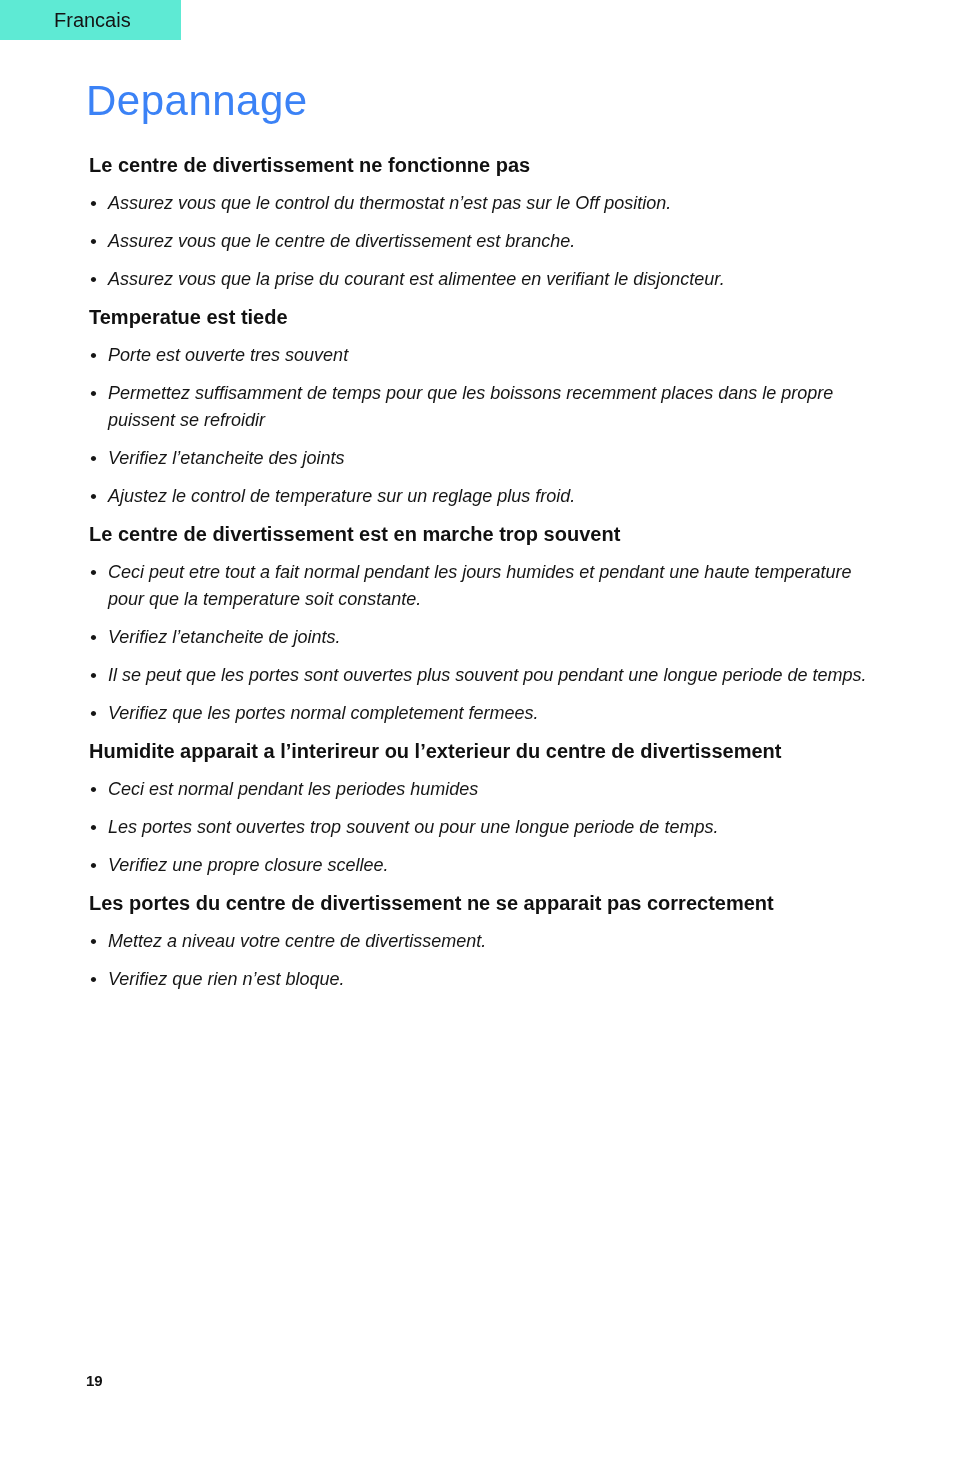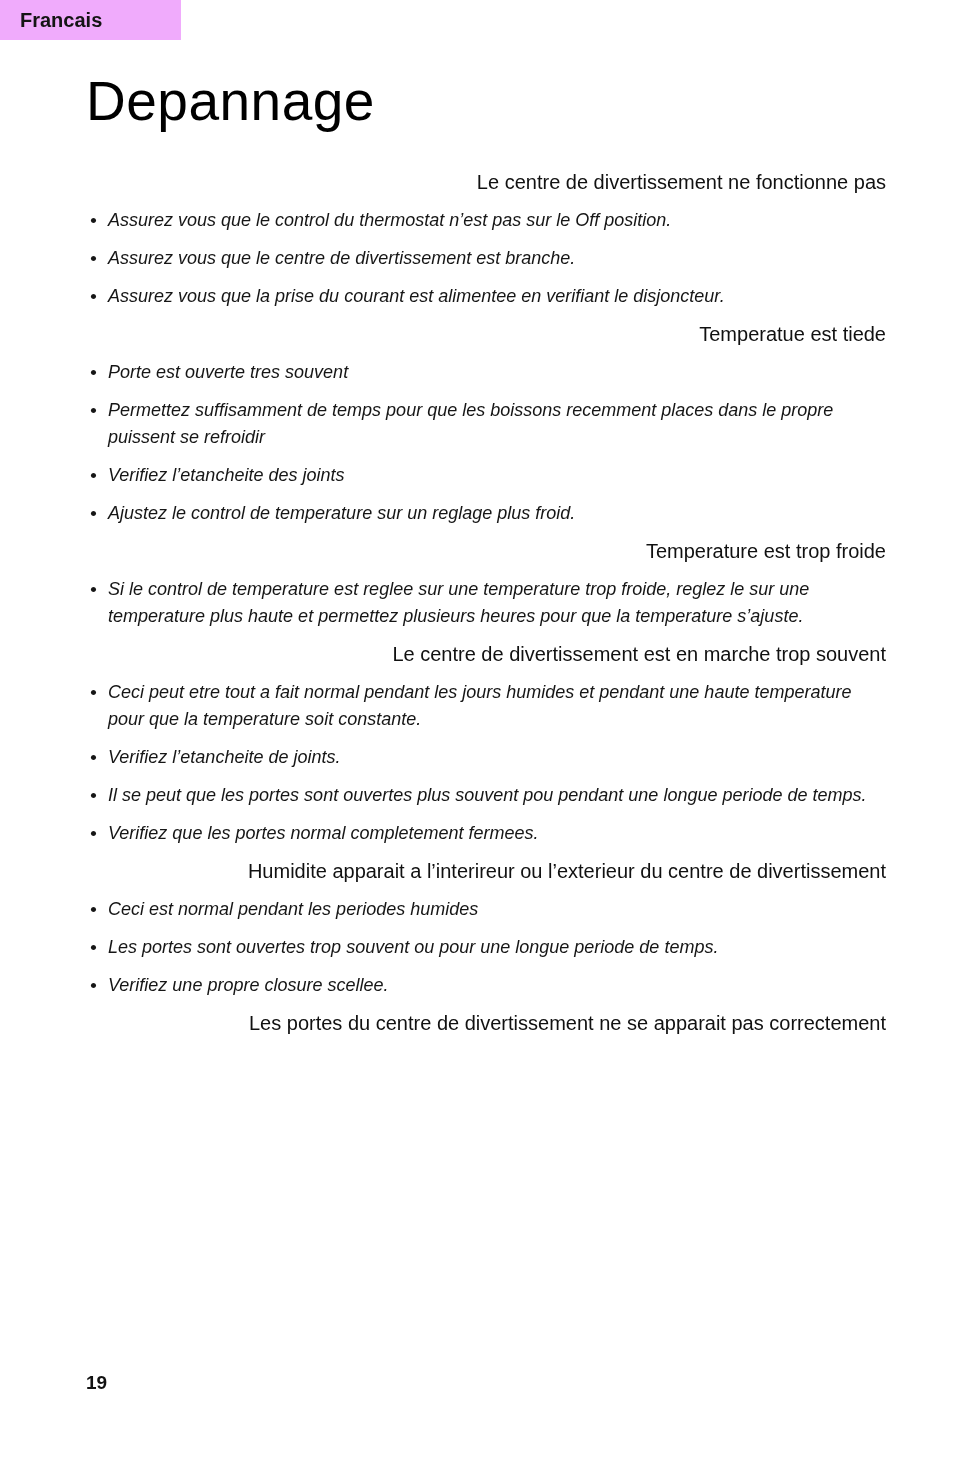--- a/index.html
+++ b/index.html
@@ -11,49 +11,47 @@
     font-family: "Liberation Sans", sans-serif;
     color: #151515;
     overflow: hidden;
   }
   .lang-tab {
     position: absolute;
     top: 0;
     left: 0;
     width: 181px;
     height: 40px;
-    background: #f0abfc;
+    background: #5eead4;
     display: flex;
     align-items: center;
-    padding-left: 20px;
+    padding-left: 54px;
     font-size: 20px;
     color: #141414;
-    font-weight: bold;
   }
   .content {
     position: absolute;
     left: 86px;
     top: 78px;
     width: 800px;
   }
   .doc-title {
-    font-size: 55px;
+    font-size: 42px;
     line-height: 46px;
     font-weight: 400;
-    color: #000000;
+    color: #3b82f6;
     letter-spacing: 0.5px;
-    margin-bottom: 45px;
+    margin-bottom: 28px;
   }
   .section-heading {
     font-size: 20px;
     line-height: 27px;
-    font-weight: 400;
+    font-weight: 700;
     color: #111111;
-    margin: 0 0 11px 12px;
-    text-align: right;
+    margin: 0 0 11px 3px;
   }
   ul.bullets {
     list-style: none;
     margin: 0 0 0 4px;
     font-style: italic;
   }
   ul.bullets li {
     position: relative;
     padding-left: 18px;
     font-size: 18px;
@@ -67,21 +65,21 @@
     left: 0;
     top: 0;
     font-size: 19px;
     line-height: 27px;
     color: #161616;
   }
   .page-number {
     position: absolute;
     left: 86px;
     top: 1372px;
-    font-size: 19px;
+    font-size: 15px;
     font-weight: 700;
     color: #111111;
   }
 </style>
 </head>
 <body>
 
 <div class="lang-tab">
   <span>Francais</span>
 </div>
@@ -102,26 +100,20 @@
   <section>
     <h2 class="section-heading">Temperatue est tiede</h2>
     <ul class="bullets">
       <li>Porte est ouverte tres souvent</li>
       <li>Permettez suffisamment de temps pour que les boissons recemment places dans le propre puissent se refroidir</li>
       <li>Verifiez l’etancheite des joints</li>
       <li>Ajustez le control de temperature sur un reglage plus froid.</li>
     </ul>
   </section>
 
-  <section>
-    <h2 class="section-heading">Temperature est trop froide</h2>
-    <ul class="bullets">
-      <li>Si le control de temperature est reglee sur une temperature trop froide, reglez le sur une temperature plus haute et permettez plusieurs heures pour que la temperature s’ajuste.</li>
-    </ul>
-  </section>
 
   <section>
     <h2 class="section-heading">Le centre de divertissement est en marche trop souvent</h2>
     <ul class="bullets">
       <li>Ceci peut etre tout a fait normal pendant les jours humides et pendant une haute temperature pour que la temperature soit constante.</li>
       <li>Verifiez l’etancheite de joints.</li>
       <li>Il se peut que les portes sont ouvertes plus souvent pou pendant une longue periode de temps.</li>
       <li>Verifiez que les portes normal completement fermees.</li>
     </ul>
   </section>
@@ -130,17 +122,21 @@
     <h2 class="section-heading">Humidite apparait a l’interireur ou l’exterieur du centre de divertissement</h2>
     <ul class="bullets">
       <li>Ceci est normal pendant les periodes humides</li>
       <li>Les portes sont ouvertes trop souvent ou pour une longue periode de temps.</li>
       <li>Verifiez une propre closure scellee.</li>
     </ul>
   </section>
 
   <section>
     <h2 class="section-heading">Les portes du centre de divertissement ne se apparait pas correctement</h2>
+    <ul class="bullets">
+      <li>Mettez a niveau votre centre de divertissement.</li>
+      <li>Verifiez que rien n’est bloque.</li>
+    </ul>
   </section>
 
 </div>
 
 <div class="page-number">19</div>
 
 </body></html>

